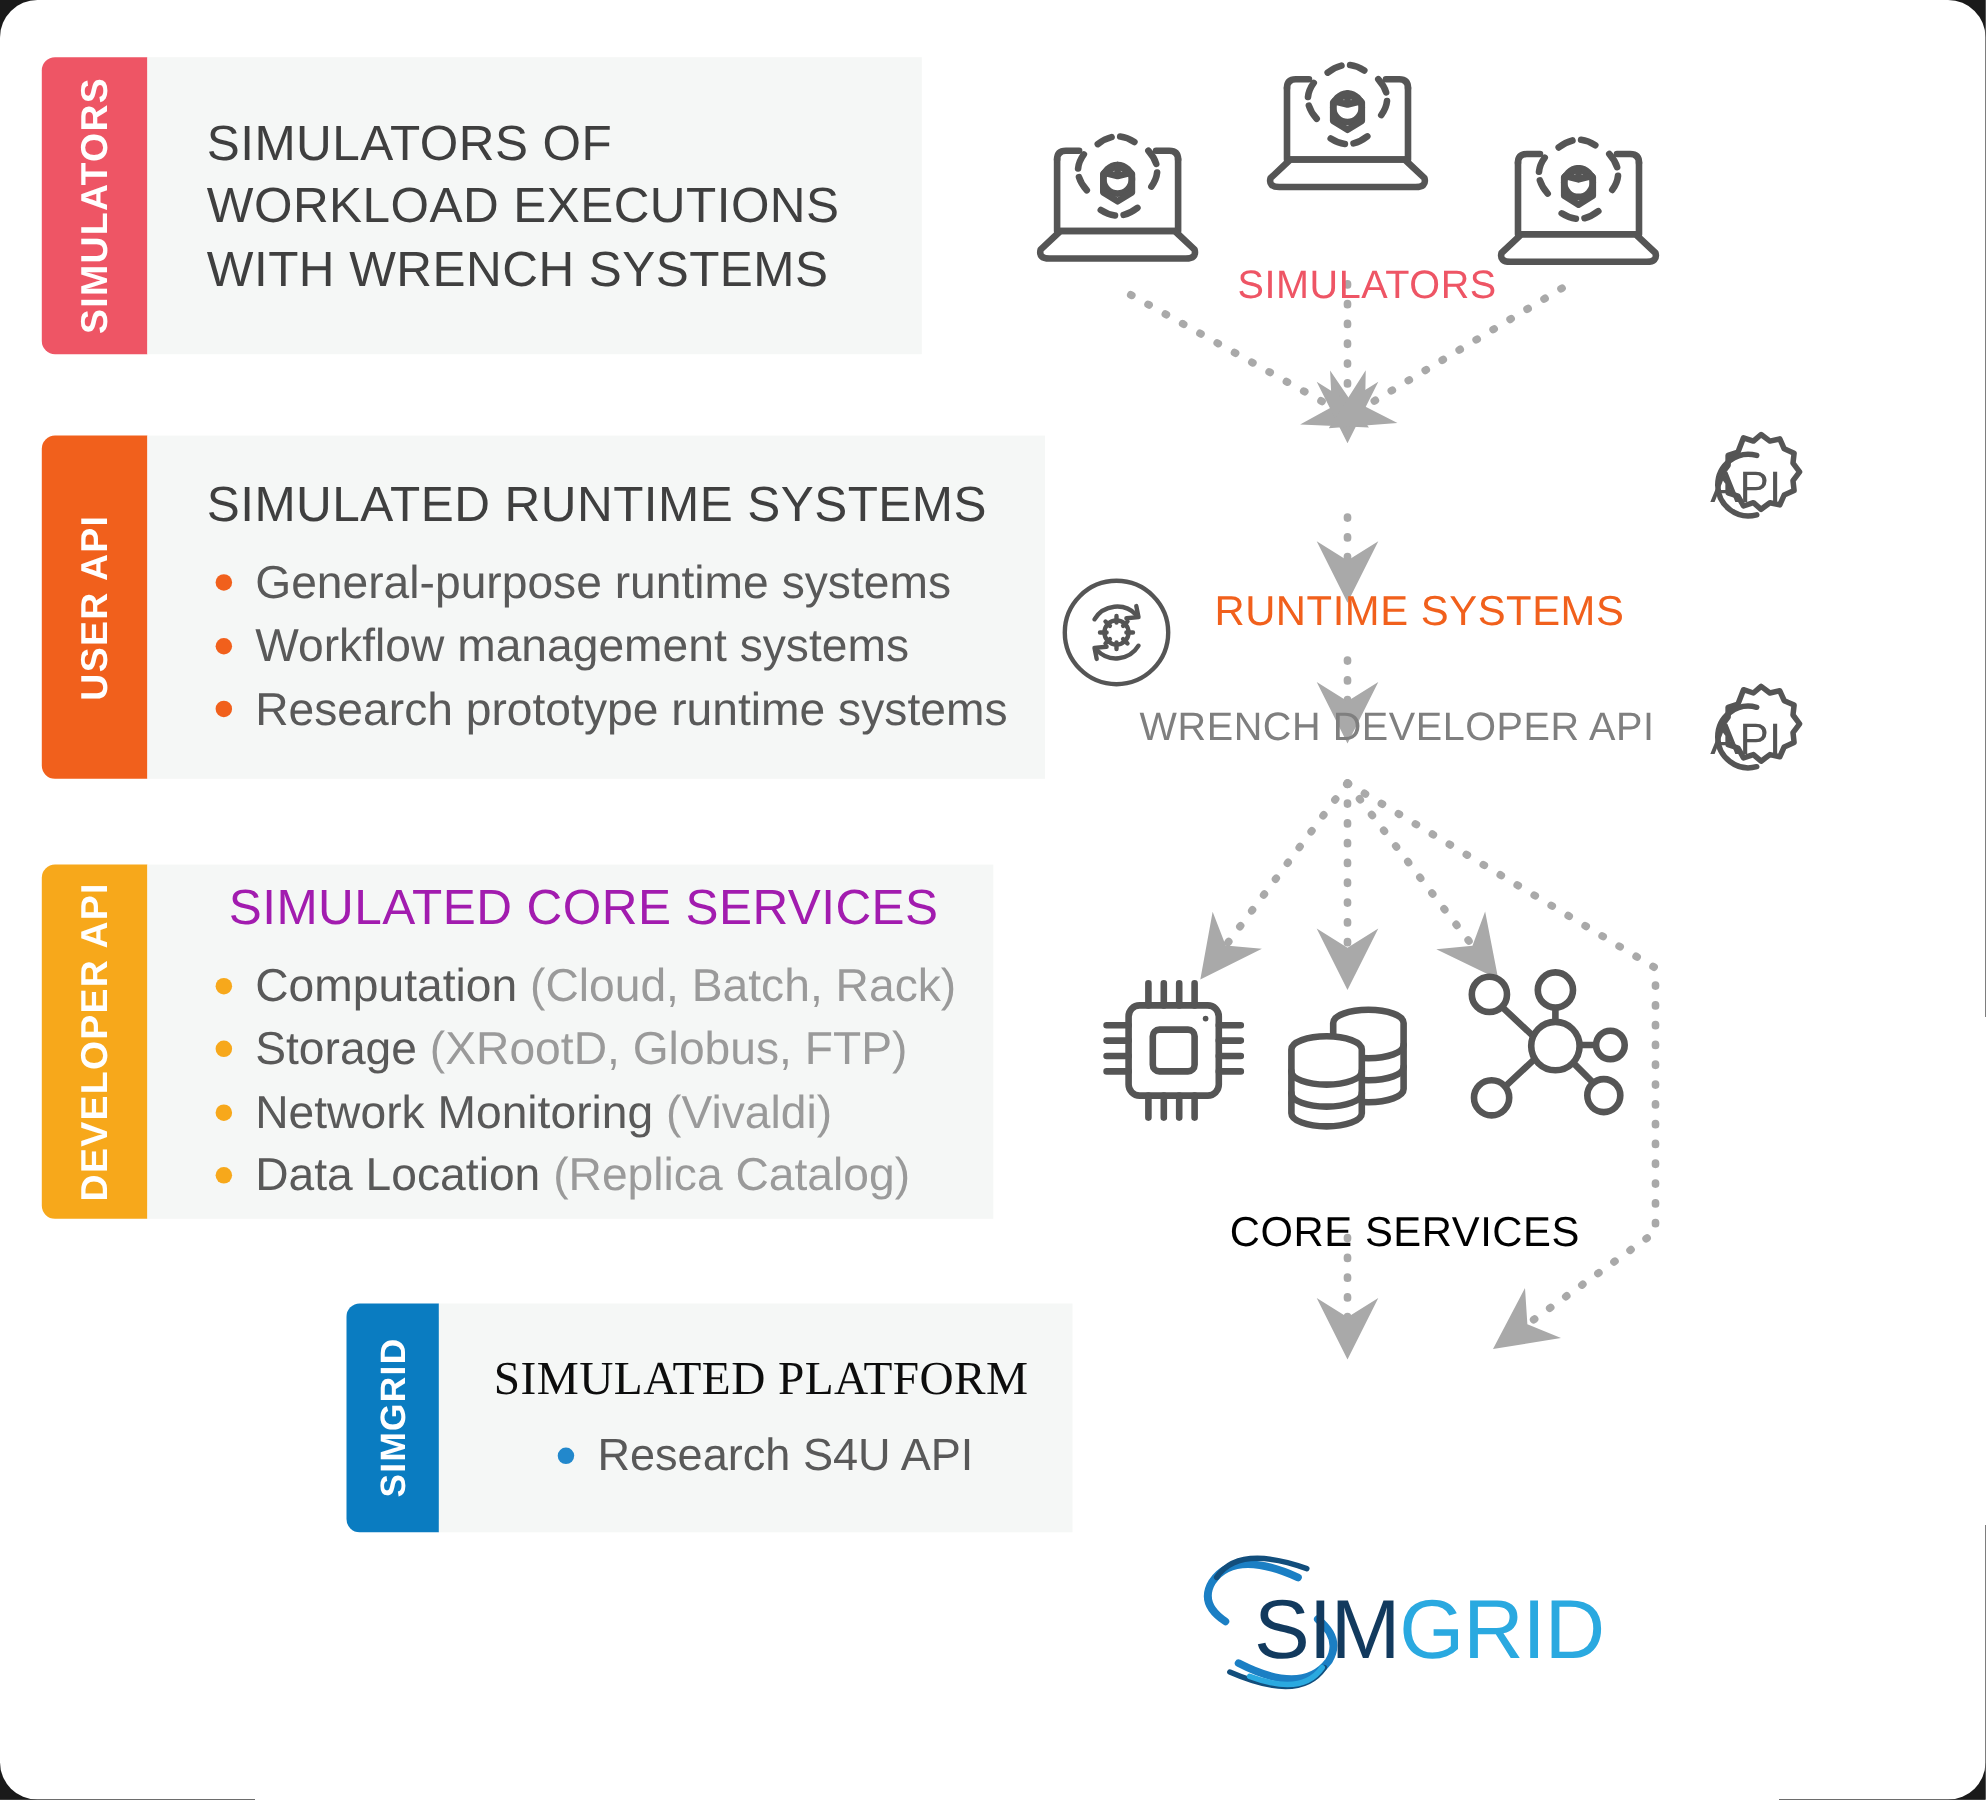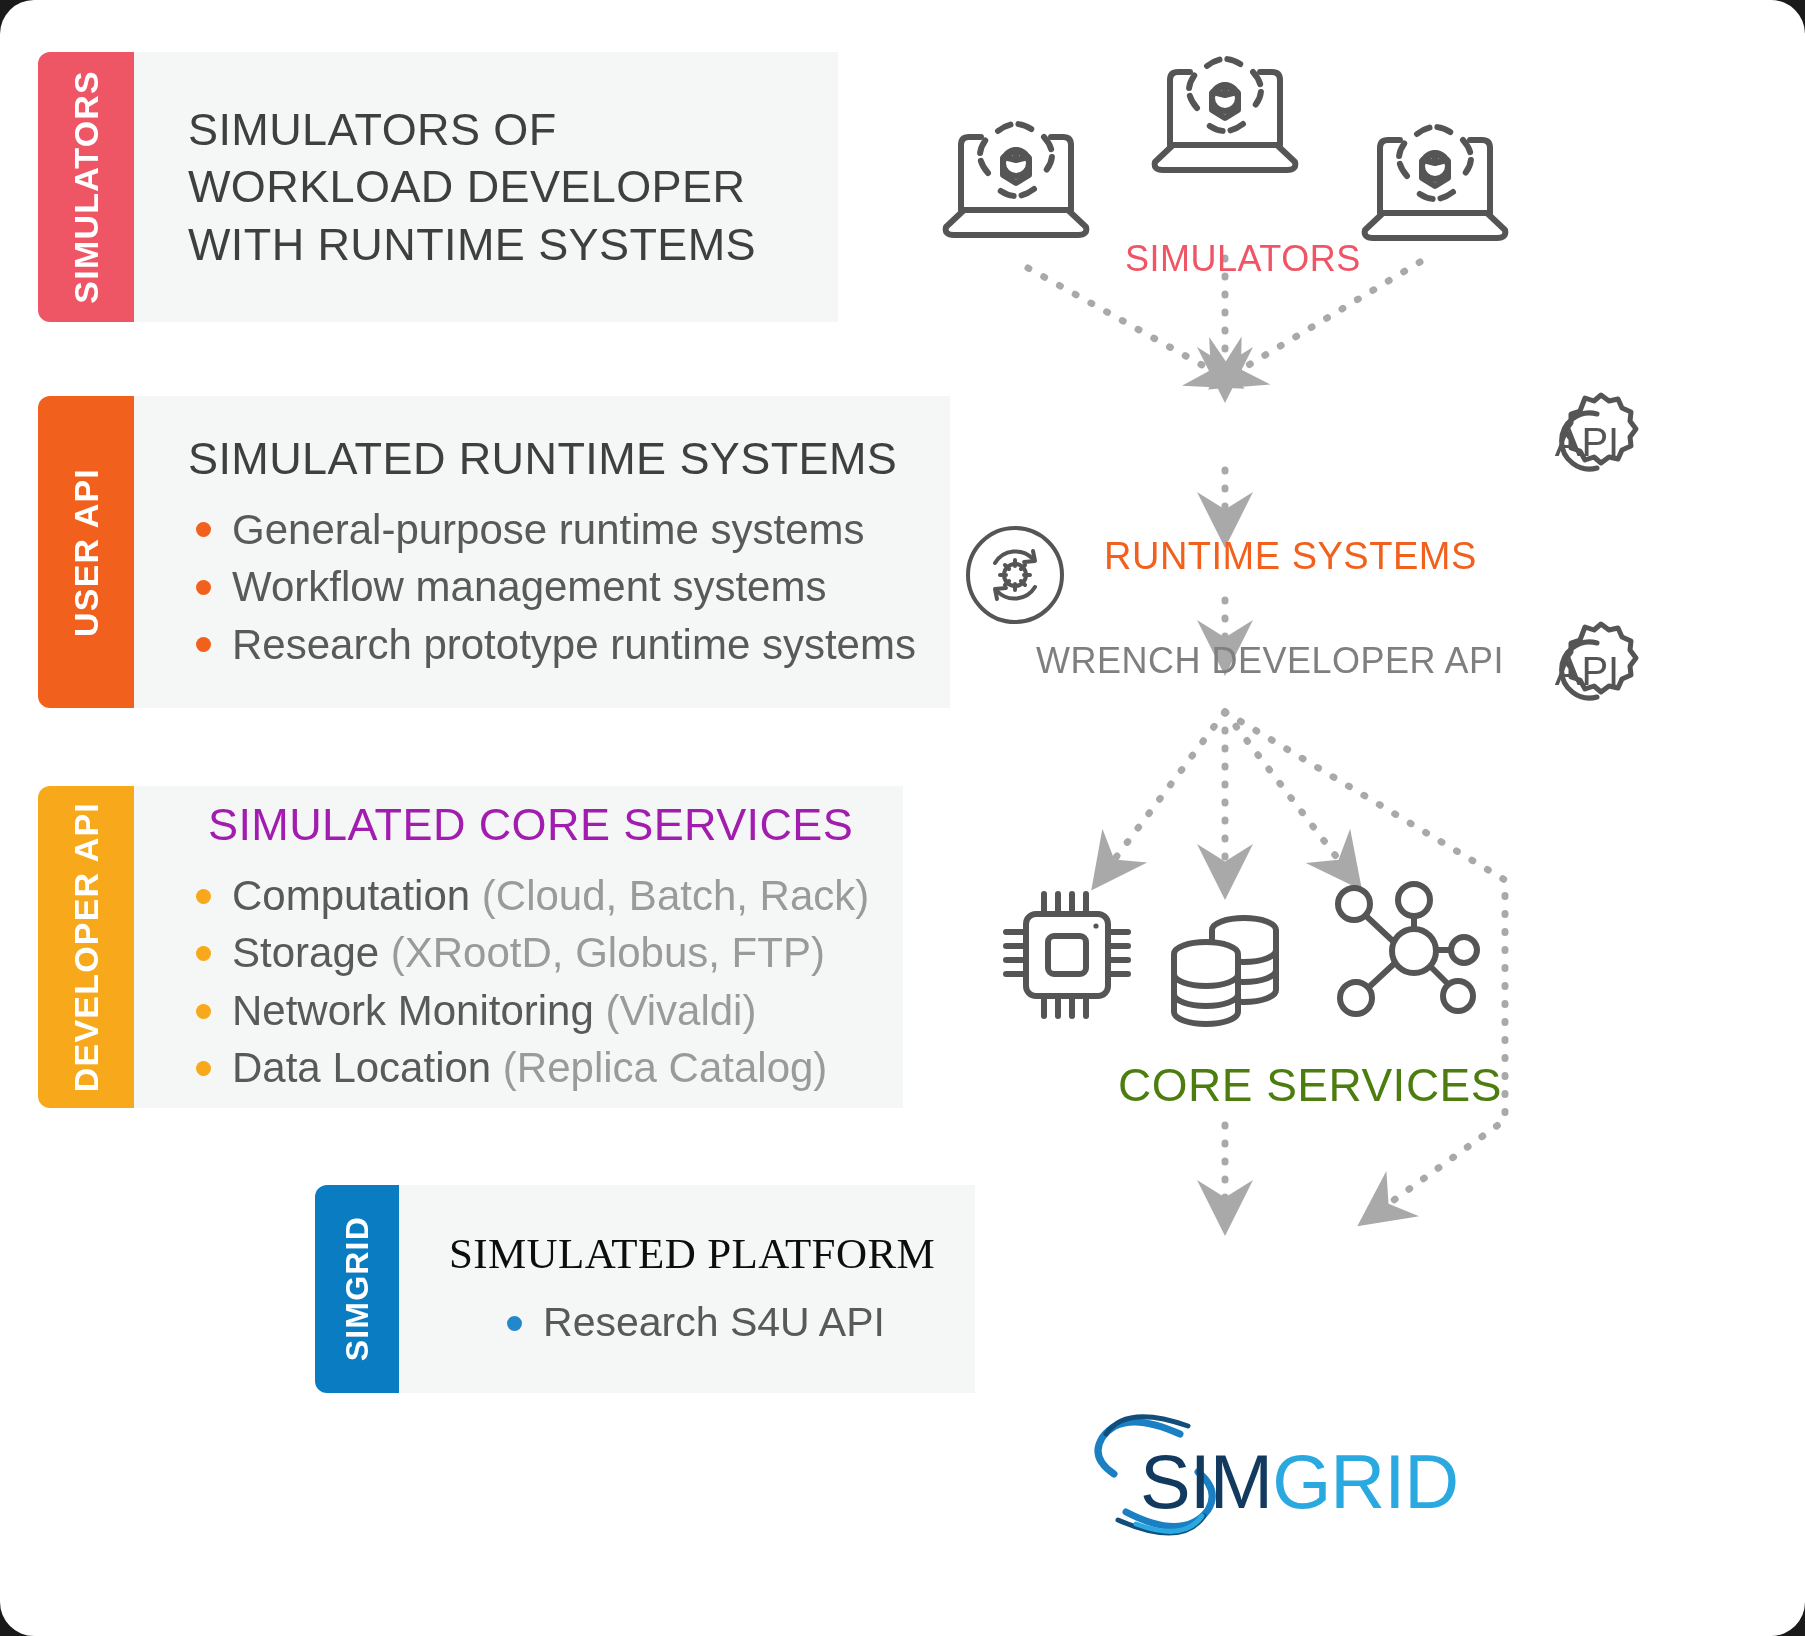--- a/index.html
+++ b/index.html
@@ -144,21 +144,21 @@
 </head>
 <body>
 
 <div id="canvas">
 
   <div class="panel" id="panel-simulators">
     <div class="panel-tab" style="background:#ee5565;">
       <span>SIMULATORS</span>
     </div>
     <div class="panel-body">
-      <div class="panel-title">SIMULATORS OF WORKLOAD DEVELOPER WITH RUNTIME SYSTEMS</div>
+      <div class="panel-title">SIMULATORS OF WORKLOAD EXECUTIONS WITH WRENCH SYSTEMS</div>
     </div>
   </div>
 
   <div class="panel" id="panel-user-api">
     <div class="panel-tab" style="background:#f1601c;">
       <span>USER API</span>
     </div>
     <div class="panel-body">
       <div class="panel-title">SIMULATED RUNTIME SYSTEMS</div>
       <ul class="bullets">
@@ -379,21 +379,21 @@
           <circle cx="94" cy="79" r="22" fill="#ffffff"></circle>
           <circle cx="34" cy="32" r="16" fill="#ffffff"></circle>
           <circle cx="94" cy="28" r="16" fill="#ffffff"></circle>
           <circle cx="36" cy="126" r="16" fill="#ffffff"></circle>
           <circle cx="144" cy="78" r="13" fill="#ffffff"></circle>
           <circle cx="138" cy="124" r="15" fill="#ffffff"></circle>
         </g>
       </svg>
     </div>
 
-    <div class="dlabel" style="left:198px; top:1058px; color:#4d7c0f; font-size:46px;">CORE SERVICES</div>
+    <div class="dlabel" style="left:198px; top:1100px; color:#000000; font-size:38px;">CORE SERVICES</div>
 
     <div class="sg-logo">
       <svg width="330" height="150" viewBox="0 0 330 150" style="position:absolute;left:0;top:0;">
         <g fill="none" stroke-linecap="round">
           <path d="M92,34 q-58,-26 -78,4 q-12,20 12,36" stroke="#1b7fc4" stroke-width="7"></path>
           <path d="M100,26 q-62,-22 -82,8" stroke="#124e7c" stroke-width="5"></path>
           <path d="M38,112 q58,30 82,-2 q12,-20 -10,-38" stroke="#1b7fc4" stroke-width="7"></path>
           <path d="M30,120 q64,28 86,-4" stroke="#124e7c" stroke-width="5"></path>
           <path d="M48,124 q48,18 66,-8" stroke="#2aa9e0" stroke-width="5"></path>
         </g>

